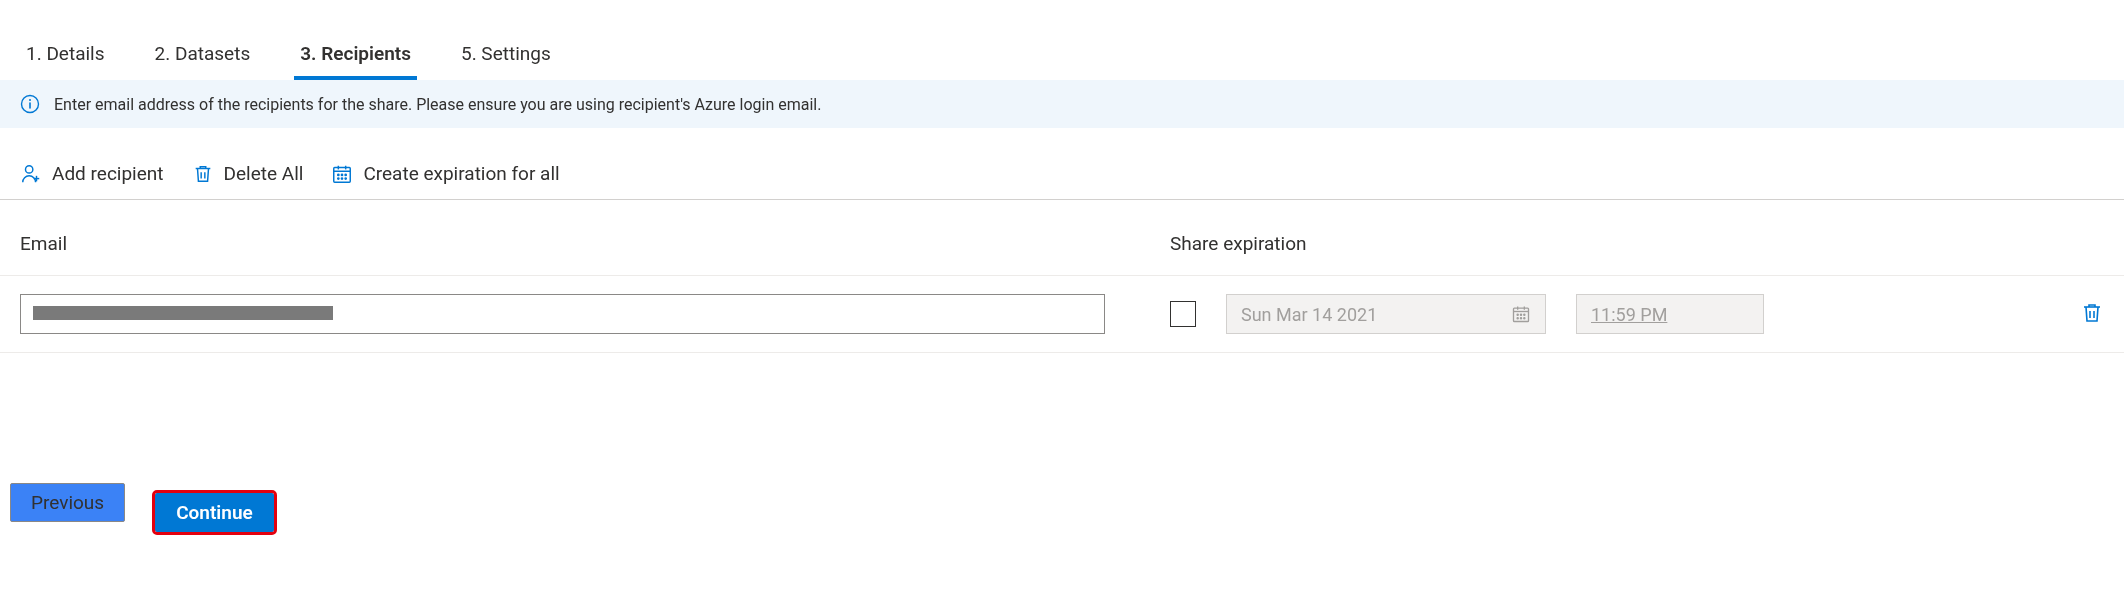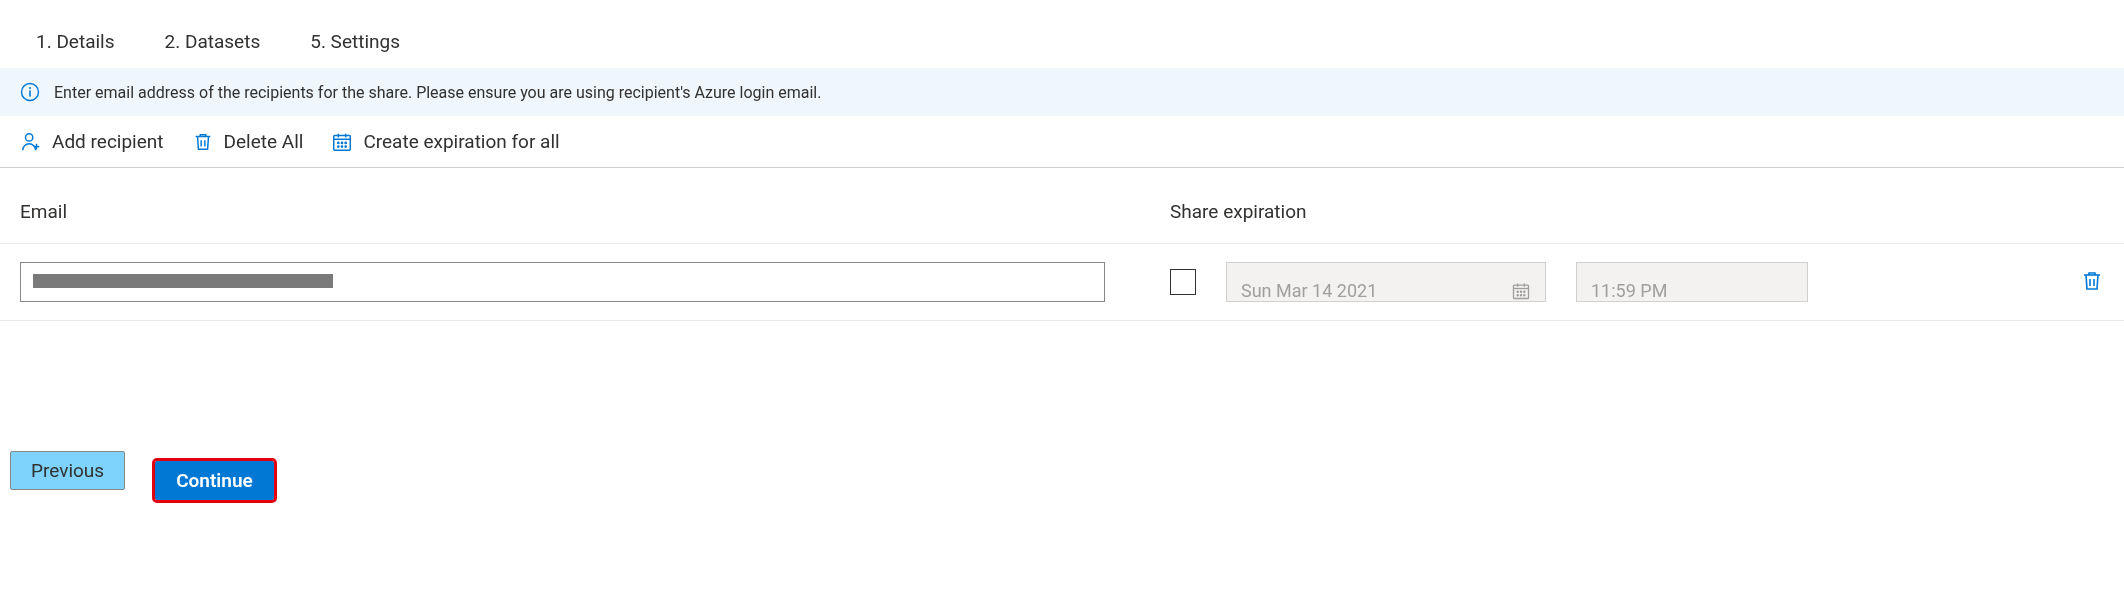--- a/index.html
+++ b/index.html
@@ -7,23 +7,22 @@
       font-family: "Segoe UI", -apple-system, BlinkMacSystemFont, Roboto, "Helvetica Neue", sans-serif;
       font-size: 19px;
       color: #323130;
       background: #ffffff;
       width: 2124px;
     }
     
     .tabs {
       display: flex;
       gap: 38px;
-      padding: 20px 20px 0 20px;
+      padding: 32px 20px 0 20px;
       border-bottom: 1px solid transparent;
-      margin-left: 10px;
     }
     .tab {
       padding: 10px 6px 14px 6px;
       cursor: pointer;
       color: #323130;
       font-size: 19px;
       position: relative;
     }
     .tab.active {
       font-weight: 600;
@@ -50,20 +49,21 @@
       width: 20px; height: 20px;
       flex-shrink: 0;
     }
     
     .toolbar {
       display: flex;
       align-items: center;
       gap: 28px;
       padding: 14px 20px;
       border-bottom: 1px solid #d2d0ce;
+      margin-top: 20px;
     }
     .toolbar-btn {
       display: flex;
       align-items: center;
       gap: 10px;
       background: none;
       border: none;
       font-size: 19px;
       color: #323130;
       cursor: pointer;
@@ -107,27 +107,27 @@
       flex-shrink: 0;
     }
     .date-field, .time-field {
       height: 40px;
       border: 1px solid #d2d0ce;
       background: #f3f2f1;
       color: #a19f9d;
       font-size: 18px;
       font-family: inherit;
       display: flex;
-      align-items: flex-end;
+      align-items: center;
       padding: 0 14px;
       justify-content: space-between;
       gap: 12px;
     }
     .date-field { width: 320px; margin-left: 30px; }
-    .time-field { width: 232px; margin-left: 30px; }
+    .time-field { width: 188px; margin-left: 30px; text-decoration: underline; }
     .cal-icon { width: 20px; height: 20px; color: #a19f9d; }
     .row-delete {
       margin-left: auto;
       color: #0078d4;
       background: none;
       border: none;
       cursor: pointer;
     }
     .row-delete svg { width: 24px; height: 24px; }
     
@@ -138,21 +138,21 @@
       align-items: center;
     }
     .btn {
       font-family: inherit;
       font-size: 19px;
       padding: 7px 20px;
       border-radius: 2px;
       cursor: pointer;
     }
     .btn-secondary {
-      background: #7dd3fc;
+      background: #3b82f6;
       border: 1px solid #8a8886;
       color: #323130;
     }
     .btn-primary {
       background: #0078d4;
       border: 1px solid #0078d4;
       color: #fff;
       font-weight: 600;
       outline: 3px solid #e3000f;
       outline-offset: 0;
@@ -165,20 +165,21 @@
       background: #7a7a7a;
       vertical-align: middle;
     }
   </style>
 </head>
 <body>
 
 <div class="tabs">
   <div class="tab">1. Details</div>
   <div class="tab">2. Datasets</div>
+  <div class="tab active">3. Recipients</div>
   <div class="tab">5. Settings</div>
 </div>
 
 <div class="info-bar">
   <span class="info-icon icon-blue">
     <svg viewBox="0 0 20 20" fill="none" stroke="#0078d4" stroke-width="1.4">
       <circle cx="10" cy="10" r="8.5"></circle>
       <line x1="10" y1="9" x2="10" y2="14" stroke-width="1.6" stroke-linecap="round"></line>
       <circle cx="10" cy="6" r="1" fill="#0078d4" stroke="none"></circle>
     </svg>

